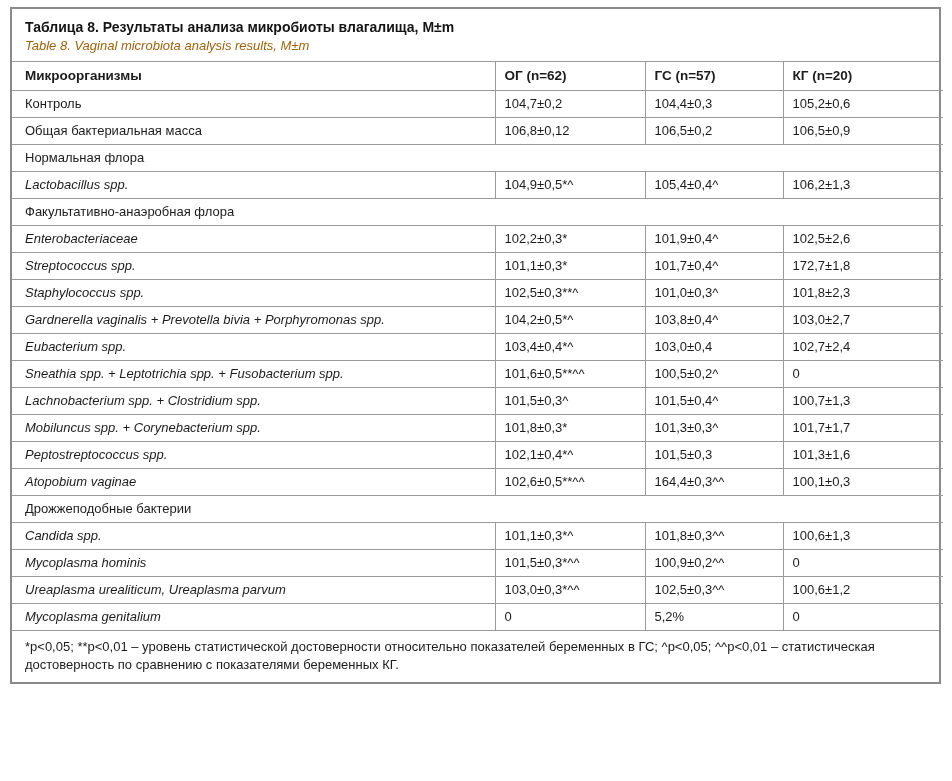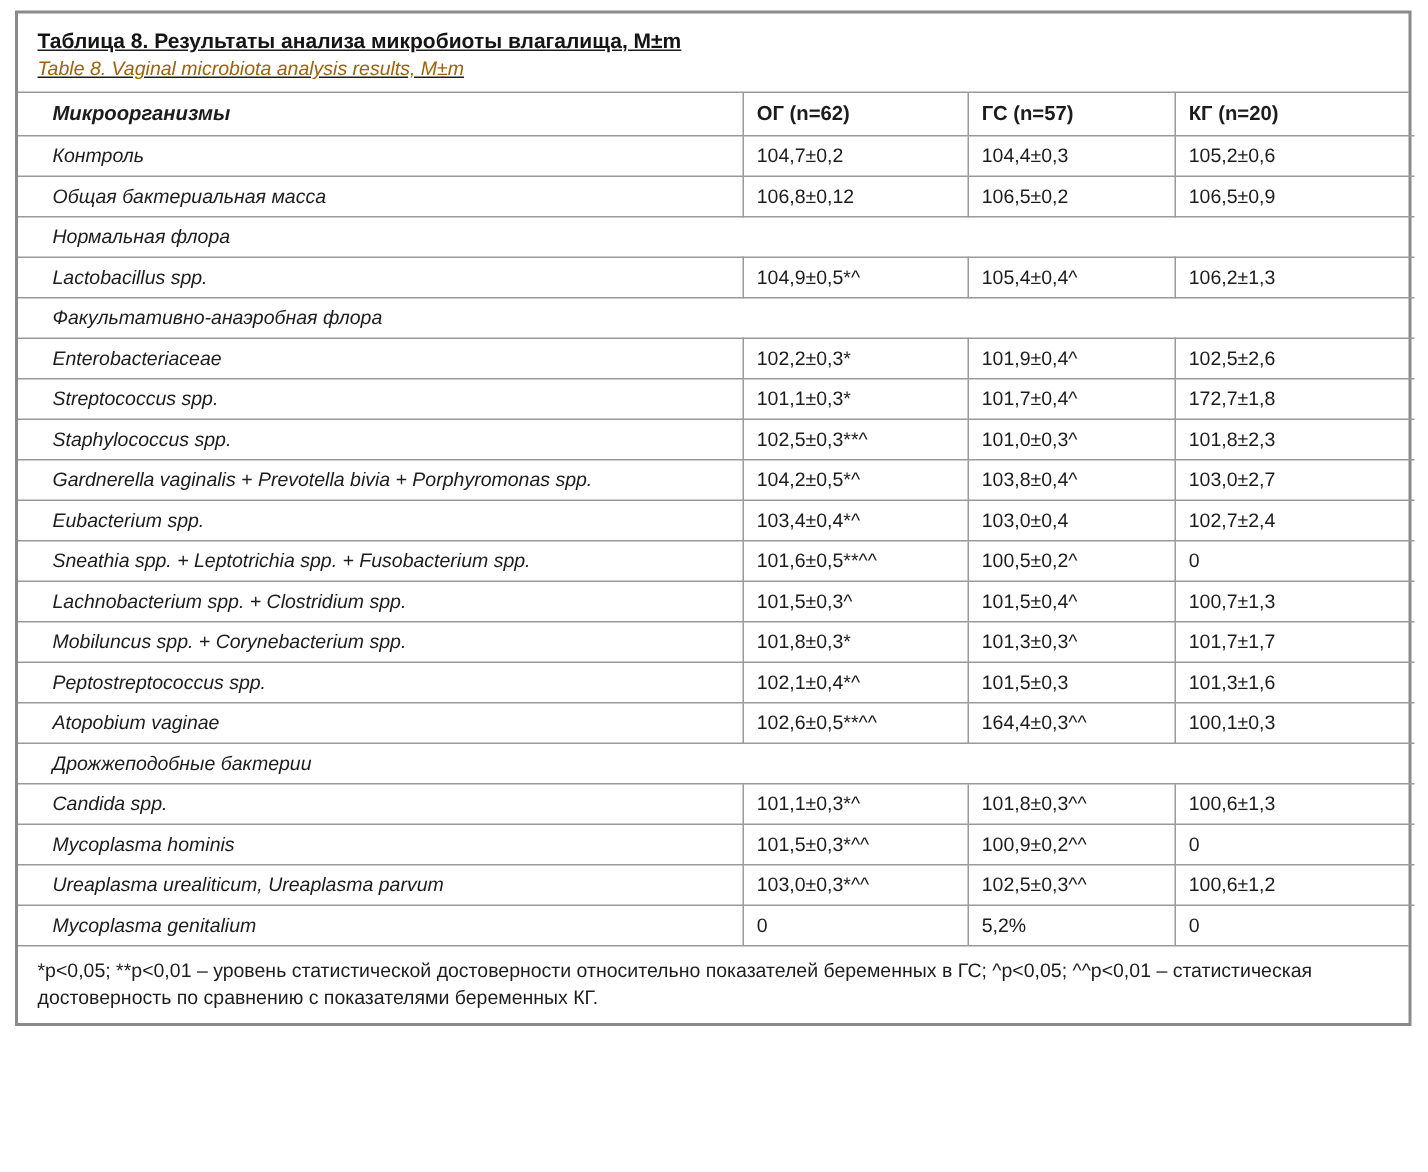--- a/index.html
+++ b/index.html
@@ -12,21 +12,21 @@
     -webkit-font-smoothing: antialiased;
   }
   .page { width: 952px; height: 781px; padding: 7px 11px 0 10px; }
 
   .table-frame {
     width: 931px;
     border: 2px solid #8a8a8a;
     background: #ffffff;
   }
 
-  .caption { padding: 9px 13px 7px 13px; border-bottom: 1px solid #9a9a9a; text-decoration: underline; }
+  .caption { padding: 9px 13px 7px 13px; border-bottom: 1px solid #9a9a9a; }
   .caption-ru { font-size: 14px; font-weight: bold; line-height: 19px; color: #141414; }
   .caption-en { font-size: 13px; font-style: italic; line-height: 17px; color: #a16207; }
 
   table.data {
     width: 100%;
     border-collapse: collapse;
     table-layout: fixed;
   }
   col.c1 { width: 483px; }
   col.c2 { width: 150px; }
@@ -39,21 +39,21 @@
     font-size: 13px;
     line-height: 16px;
     text-align: left;
     vertical-align: middle;
     height: 27px;
     overflow: hidden;
     white-space: nowrap;
   }
   table.data th { font-weight: bold; font-size: 13.5px; height: 28px; }
 
-  table.data th:first-child, table.data td:first-child { border-left: none; padding-left: 23px; font-style: italic; }
+  table.data th:first-child, table.data td:first-child { border-left: none; padding-left: 13px; }
   table.data th:last-child,  table.data td:last-child  { border-right: none; }
   table.data thead th { border-top: none; }
   table.data tbody tr:last-child td { border-bottom: none; }
 
   td.italic { font-style: italic; }
   tr[data-name="section-row"] td { padding-left: 13px; }
 
   .footnote {
     border-top: 1px solid #9a9a9a;
     padding: 7px 13px 9px 13px;

